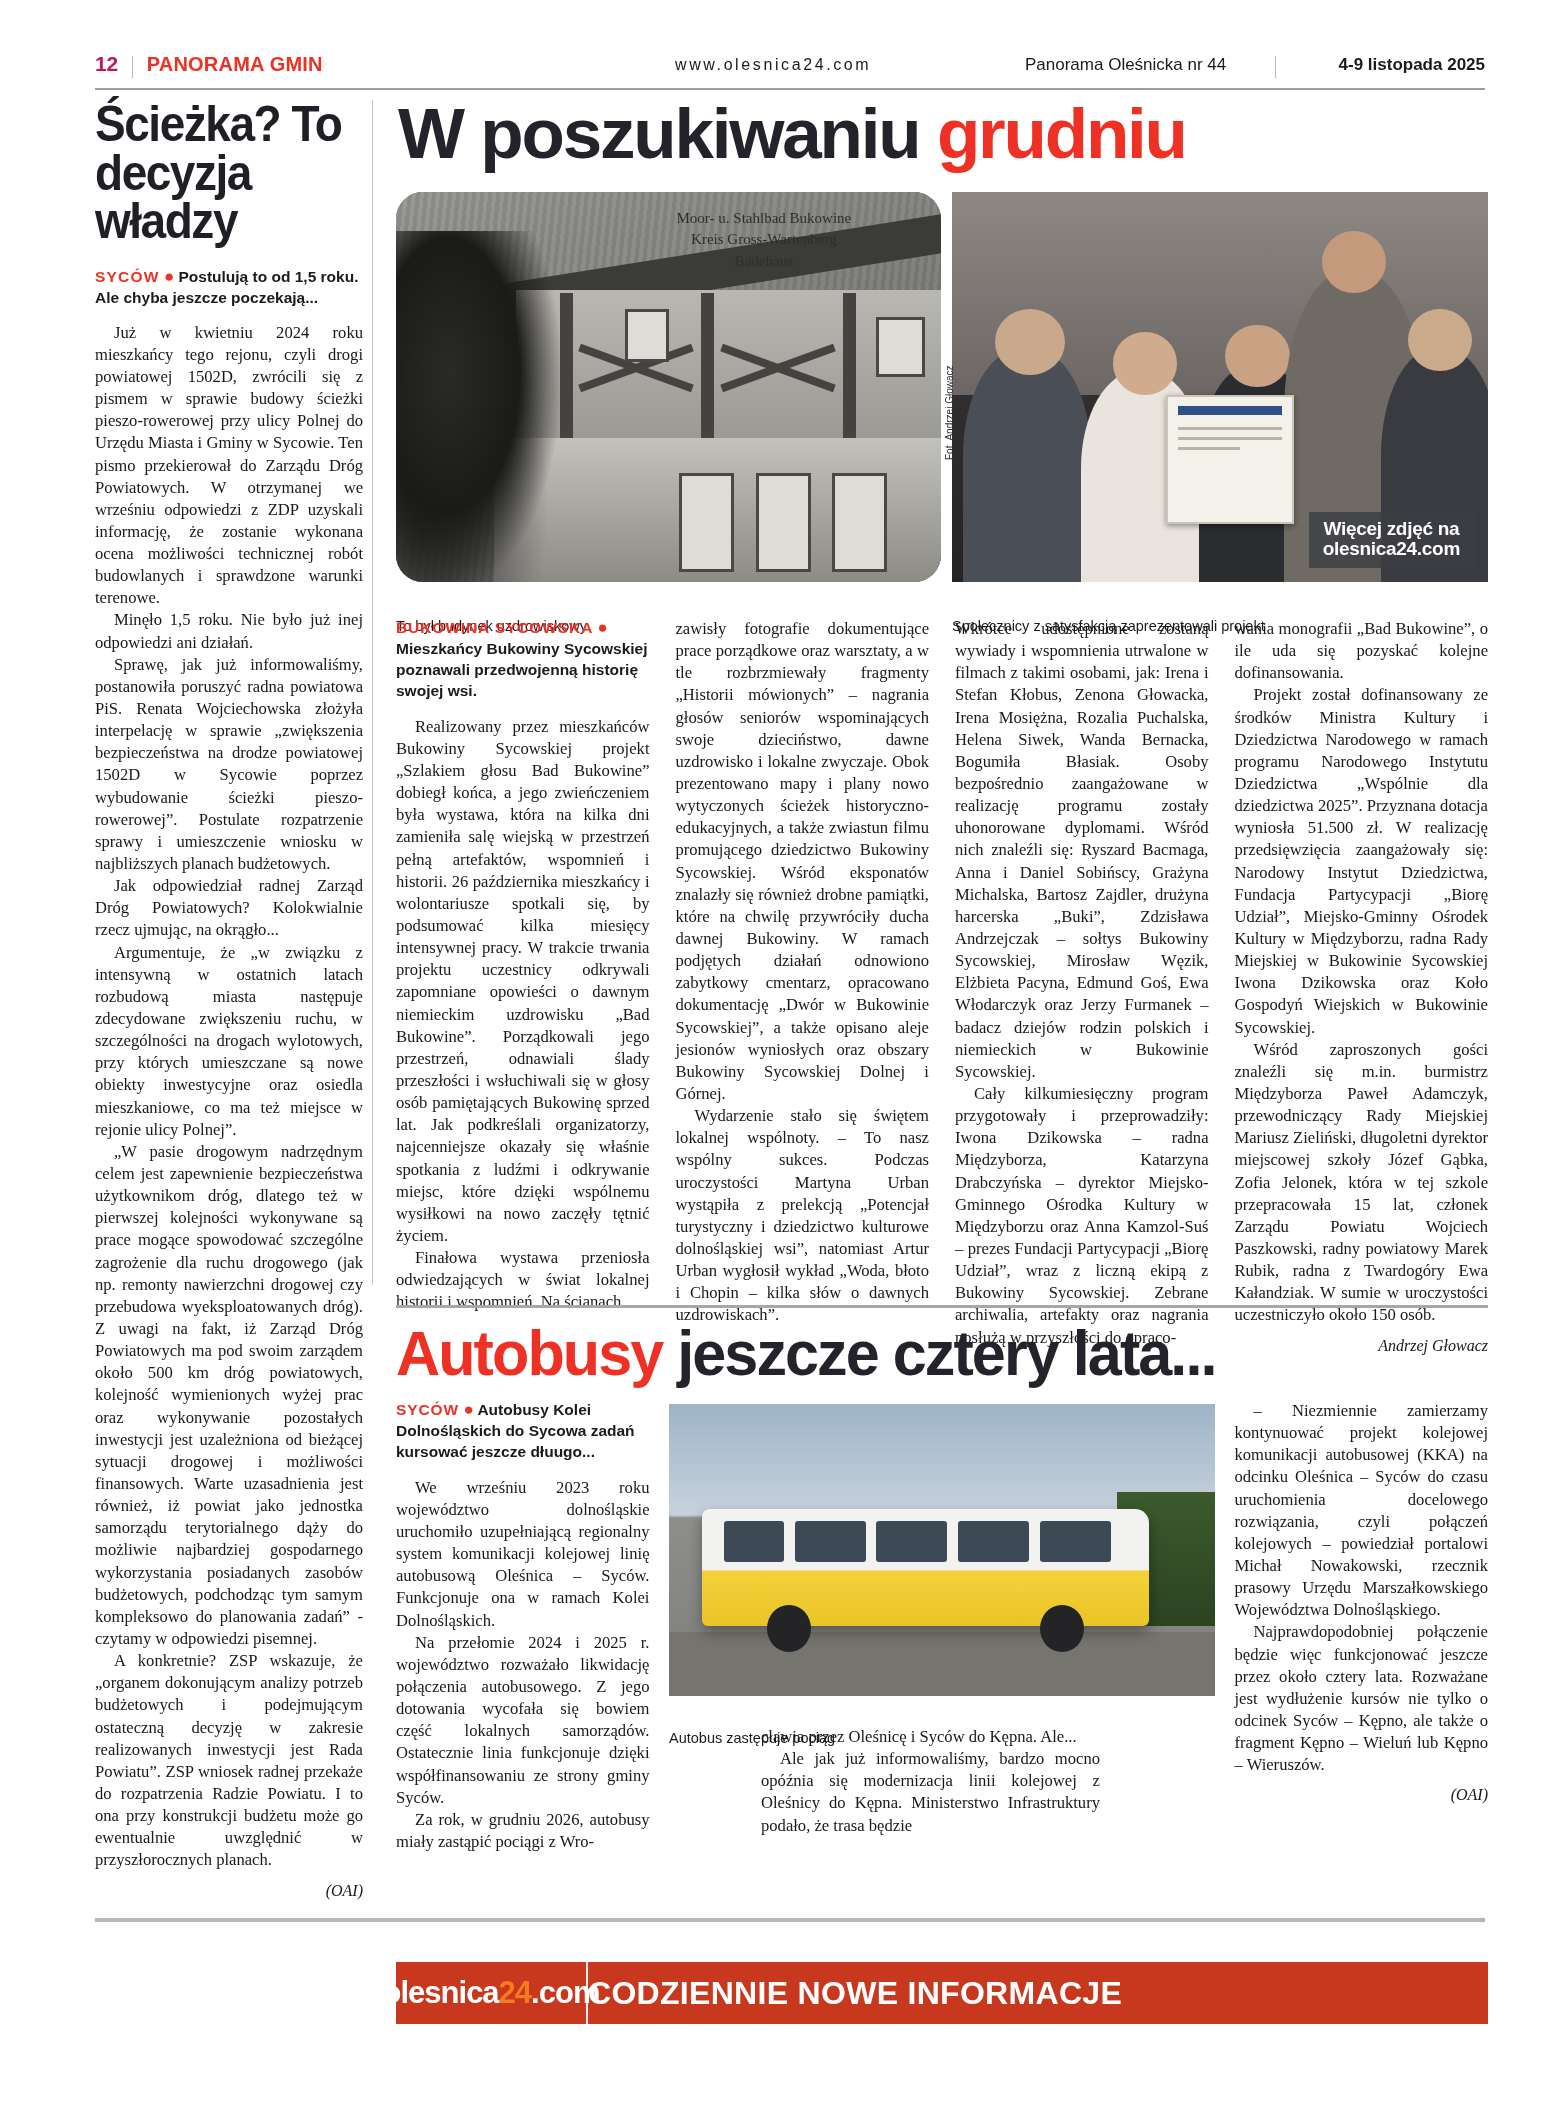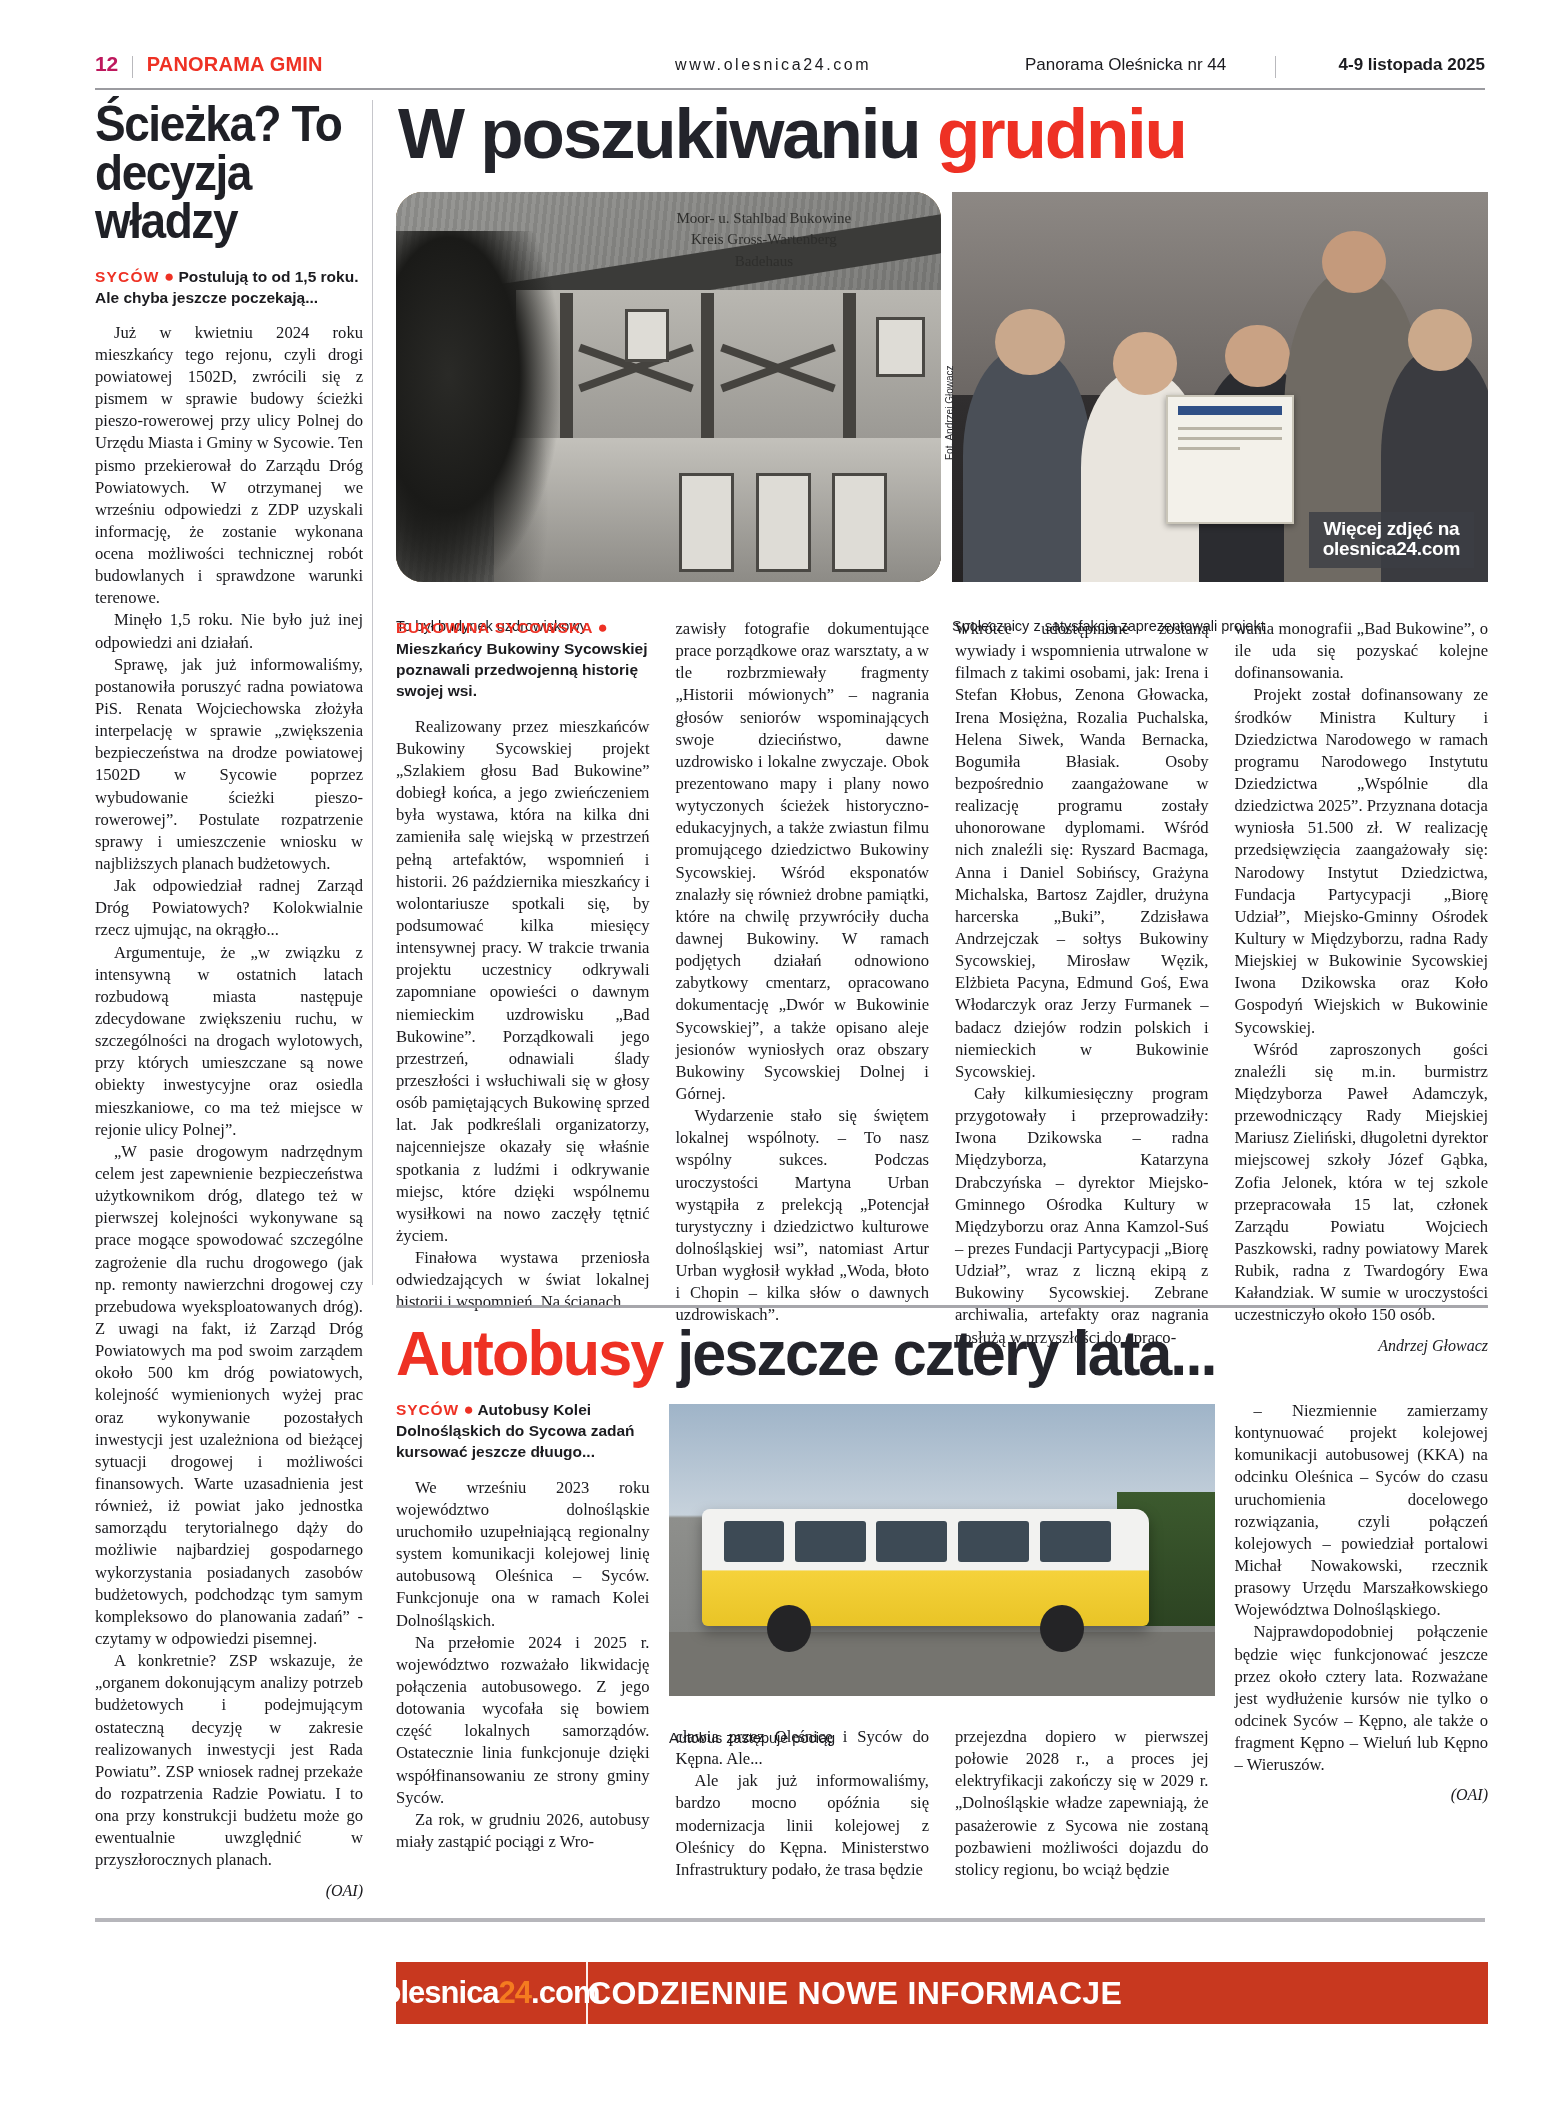--- a/index.html
+++ b/index.html
@@ -362,23 +362,20 @@
     </div>
   </div>
 
   <div class="art2b">
     <div class="art2-grid">
       <div class="col"></div>
       <div class="col body-col">
         <p class="noindent">cławia przez Oleśnicę i Syców do Kępna. Ale...</p>
         <p>Ale jak już informowaliśmy, bardzo mocno opóźnia się modernizacja linii kolejowej z Oleśnicy do Kępna. Ministerstwo Infrastruktury podało, że trasa będzie</p>
       </div>
-      <div class="col body-col">
-        <p class="noindent">przejezdna dopiero w pierwszej połowie 2028 r., a proces jej elektryfikacji zakończy się w 2029 r. „Dolnośląskie władze zapewniają, że pasażerowie z Sycowa nie zostaną pozbawieni możliwości dojazdu do stolicy regionu, bo wciąż będzie</p>
-      </div>
       <div class="col"></div>
     </div>
   </div>
 
   <div class="rule-bot"></div>
   <div class="banner">
     <div class="banner-logo">
         <span>olesnica</span>
         <span class="num">24</span>
         <span>.com</span>

